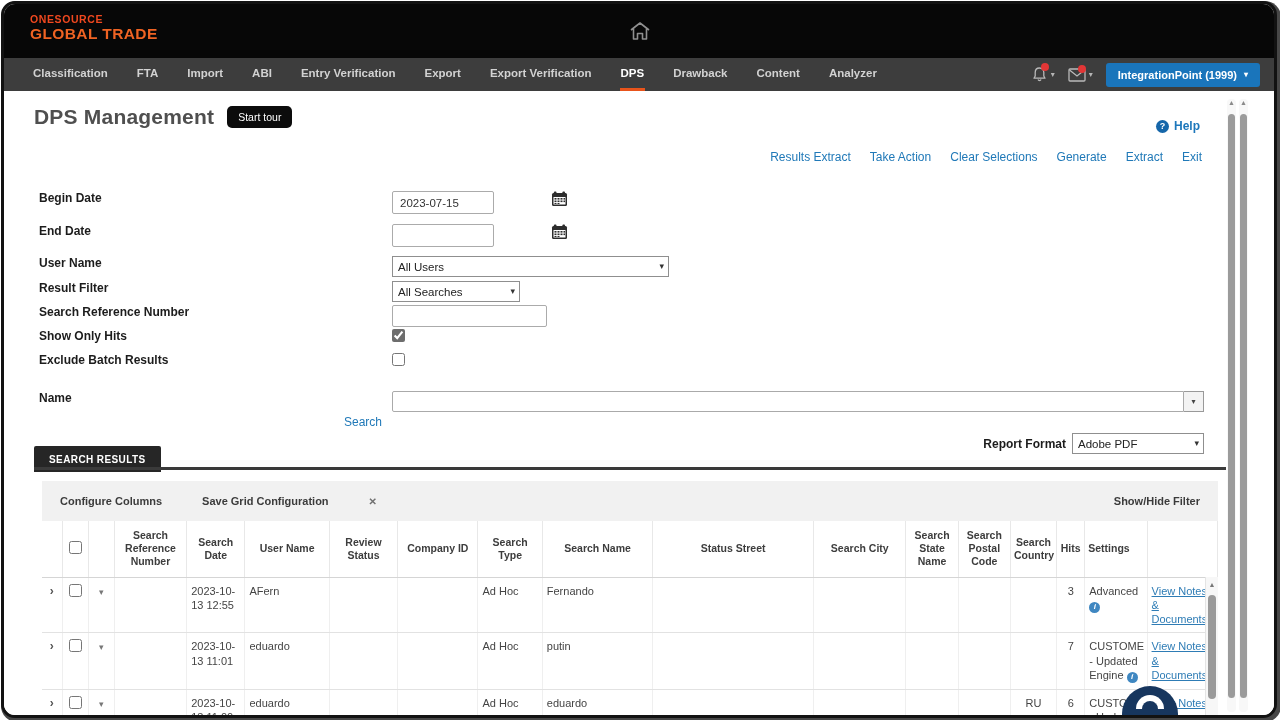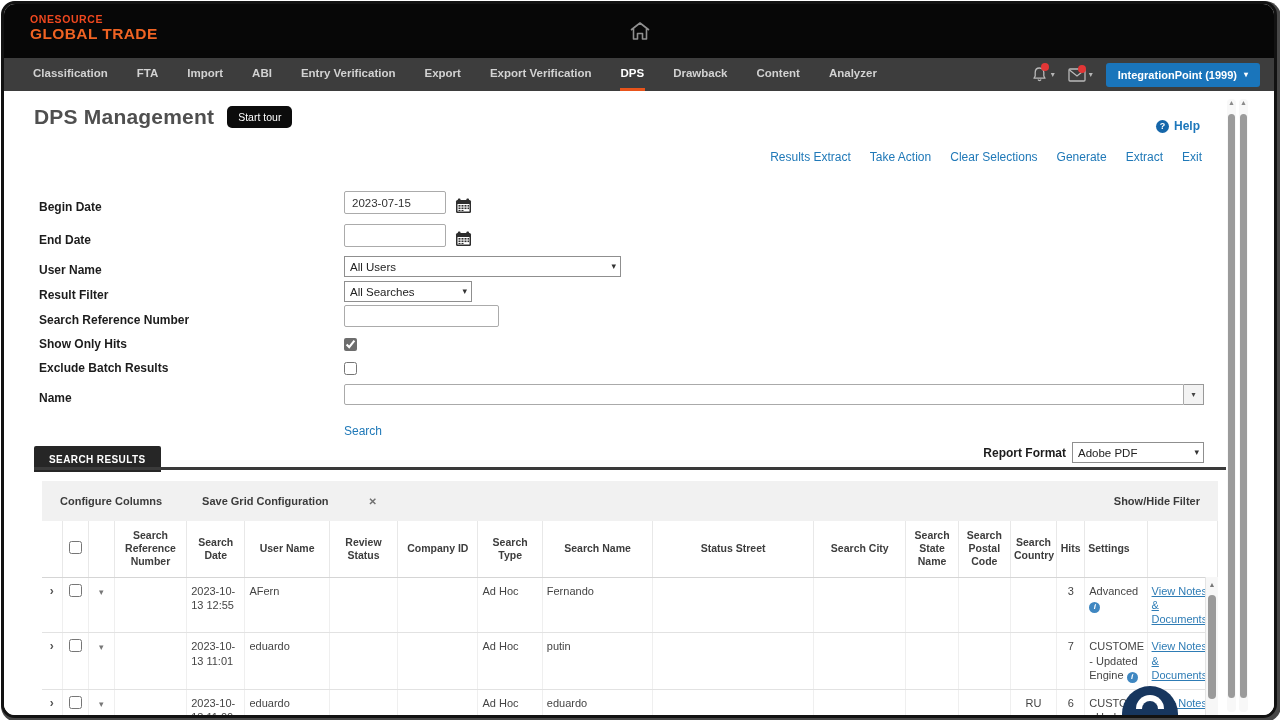--- a/index.html
+++ b/index.html
@@ -43,21 +43,21 @@
   .title-row { position: absolute; left: 30px; top: 14px; display: flex; align-items: center; gap: 13px; }
   .page-title { font-size: 21px; font-weight: 600; color: #4f4f4f; letter-spacing: .2px; }
   .start-tour { background: #0c0c0c; color: #fff; border: none; border-radius: 5px; font-family: inherit; font-size: 10.5px; padding: 5px 11px; cursor: pointer; }
   .help { position: absolute; top: 28px; right: 74px; display: flex; align-items: center; gap: 5px; cursor: pointer; }
   .help-circle { width: 13px; height: 13px; border-radius: 50%; background: #1566a9; color: #fff; font-size: 9px; font-weight: bold; display: flex; align-items: center; justify-content: center; }
   .help-label { color: #1d77bb; font-size: 12px; font-weight: bold; }
   .action-links { position: absolute; top: 59px; right: 72px; display: flex; gap: 19px; }
   .action-links span { color: #2079b8; font-size: 12px; cursor: pointer; }
   
   .form { position: absolute; left: 35px; top: 100px; right: 70px; }
-  .frow { display: flex; align-items: flex-end; }
+  .frow { display: flex; align-items: flex-start; gap: 48px; }
   .flabel { width: 305px; font-size: 12px; font-weight: bold; color: #1c1c1c; flex: none; }
   .tinput { height: 23px; border: 1px solid #ababab; border-radius: 2px; font-family: inherit; font-size: 11.5px; padding: 0 7px; color: #333; }
   .cal { margin-left: 9px; display: flex; }
   .sel { position: relative; height: 21px; border: 1px solid #8f8f8f; background: #fff; font-size: 11.5px; color: #222; display: flex; align-items: center; padding: 0 18px 0 5px; cursor: pointer; }
   .sel .sel-caret { position: absolute; right: 4px; top: 4px; font-size: 9px; color: #333; }
   .cb { width: 13px; height: 13px; accent-color: #6d6d6d; }
   .name-wrap { display: flex; flex: 1; align-items: center; }
   .name-wrap input { flex: 1; height: 21px; border: 1px solid #aaa; border-radius: 2px 0 0 2px; font-family: inherit; font-size: 11.5px; padding: 0 6px; }
   .name-dd { width: 20px; height: 21px; border: 1px solid #999; border-left: none; background: #f3f3f3; font-size: 8px; color: #444; display: flex; align-items: center; justify-content: center; cursor: pointer; }
   .search-link { color: #2079b8; font-size: 12px; margin-left: 305px; cursor: pointer; display: inline-block; }
@@ -229,25 +229,25 @@
         </div>
       </div>
       <div class="frow" style="margin-bottom:2px">
         <span class="flabel">Search Reference Number</span>
         <input class="tinput" style="width: 155px; height: 22px;" value="">
       </div>
       <div class="frow" style="margin-bottom:2px;height:22px">
         <span class="flabel">Show Only Hits</span>
         <input type="checkbox" class="cb" checked="" style="">
       </div>
-      <div class="frow" style="margin-bottom:9px;height:22px">
+      <div class="frow" style="margin-bottom:16px;height:22px">
         <span class="flabel">Exclude Batch Results</span>
         <input type="checkbox" class="cb" style="">
       </div>
-      <div class="frow" style="margin-bottom:16px">
+      <div class="frow" style="margin-bottom:0">
         <span class="flabel">Name</span>
         <div class="name-wrap">
           <input value="" style="">
           <span class="name-dd">
               <span>▾</span>
             </span>
         </div>
       </div>
       <span class="search-link">Search</span>
       <div class="report-row">

